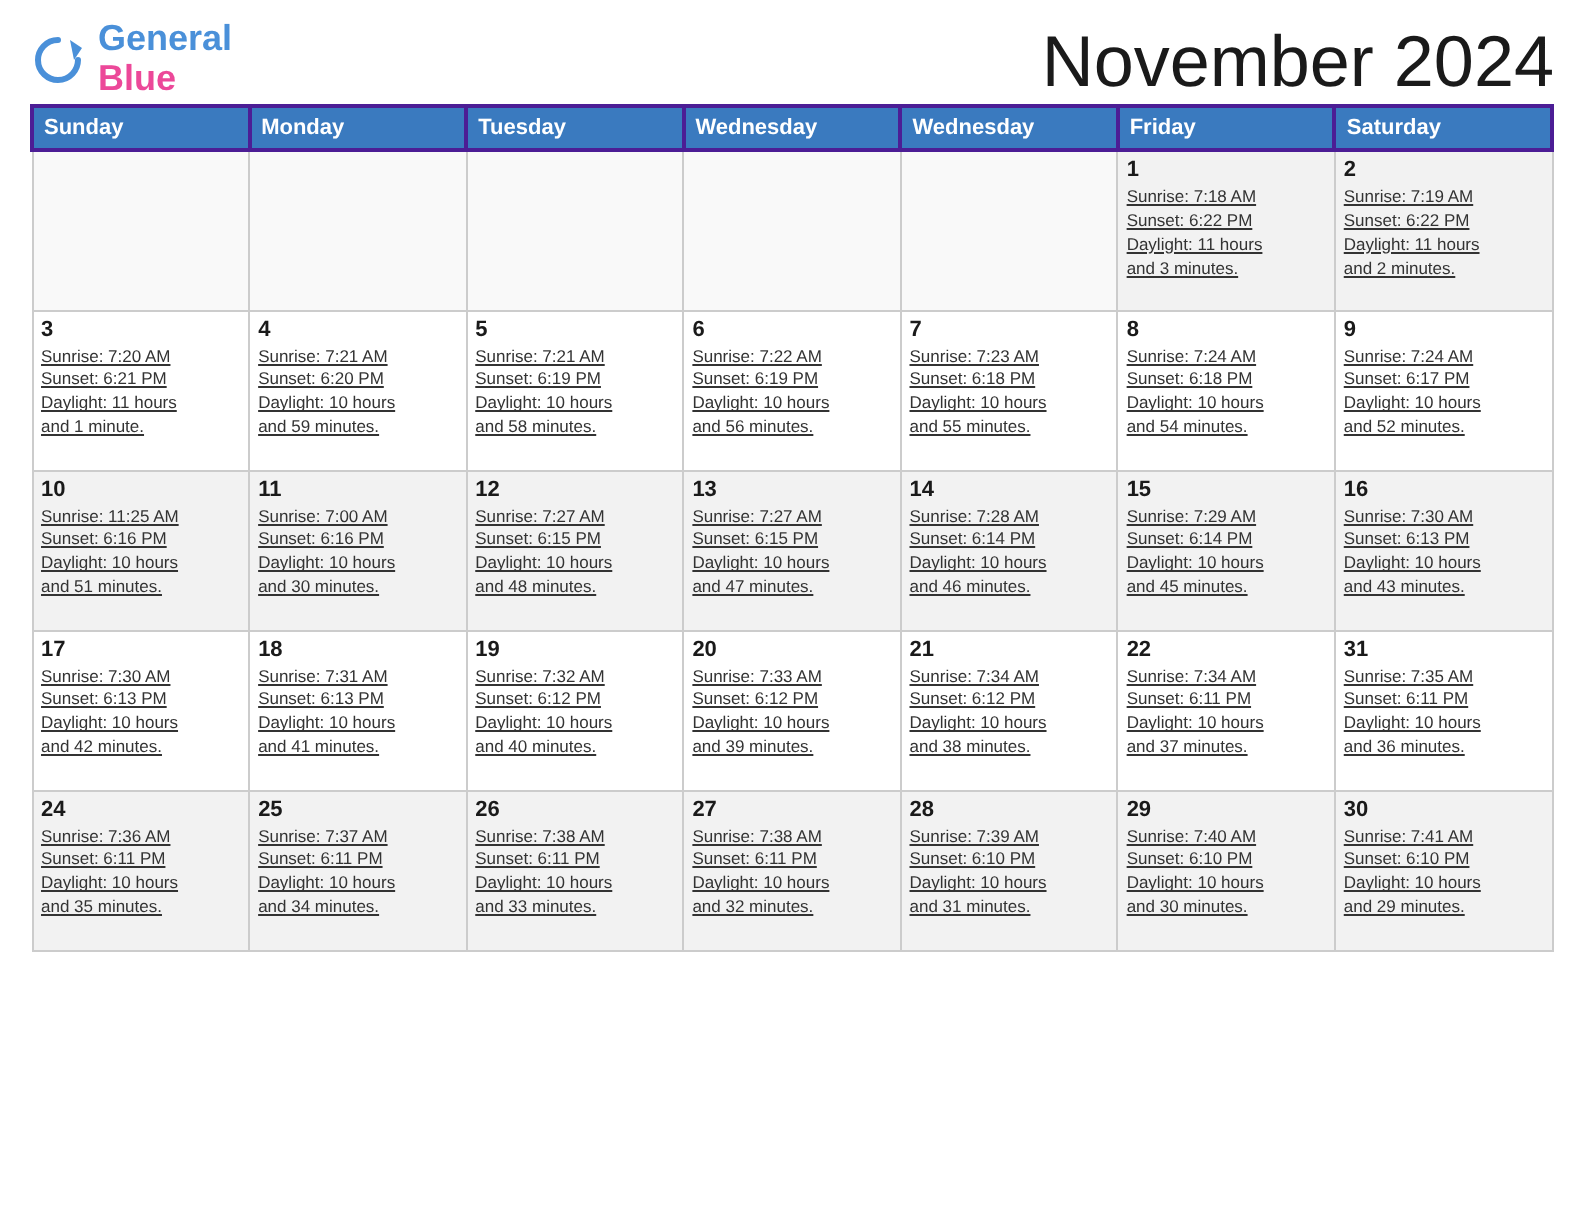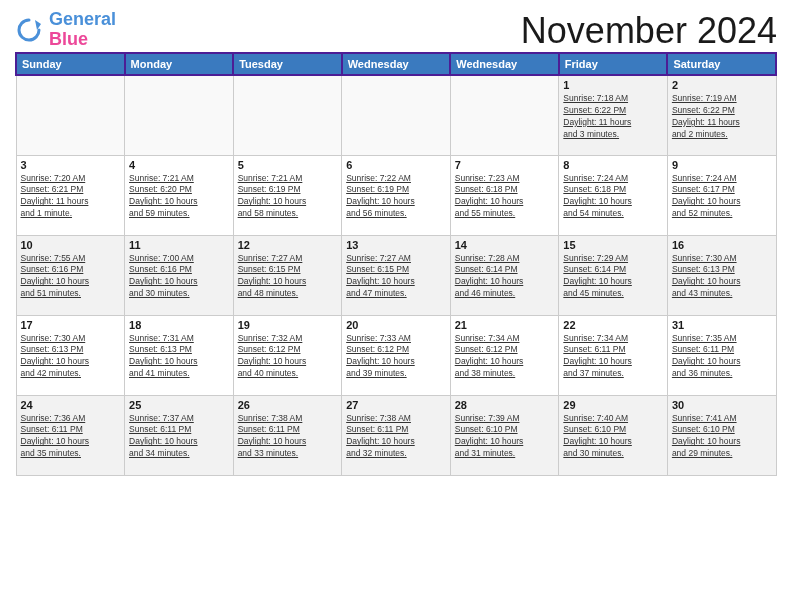--- a/index.html
+++ b/index.html
@@ -118,21 +118,21 @@
             <div class="day-info"><span>Sunrise: 7:24 AM</span><br><span>Sunset: 6:18 PM</span><br><span>Daylight: 10 hours</span><br><span>and 54 minutes.</span></div>
           </td>
           <td>
             <div class="day-num">9</div>
             <div class="day-info"><span>Sunrise: 7:24 AM</span><br><span>Sunset: 6:17 PM</span><br><span>Daylight: 10 hours</span><br><span>and 52 minutes.</span></div>
           </td>
         </tr>
         <tr>
           <td class="shaded">
             <div class="day-num">10</div>
-            <div class="day-info"><span>Sunrise: 7:55 AM</span><br><span>Sunset: 6:16 PM</span><br><span>Daylight: 10 hours</span><br><span>and 51 minutes.</span></div>
+            <div class="day-info"><span>Sunrise: 11:25 AM</span><br><span>Sunset: 6:16 PM</span><br><span>Daylight: 10 hours</span><br><span>and 51 minutes.</span></div>
           </td>
           <td class="shaded">
             <div class="day-num">11</div>
             <div class="day-info"><span>Sunrise: 7:00 AM</span><br><span>Sunset: 6:16 PM</span><br><span>Daylight: 10 hours</span><br><span>and 30 minutes.</span></div>
           </td>
           <td class="shaded">
             <div class="day-num">12</div>
             <div class="day-info"><span>Sunrise: 7:27 AM</span><br><span>Sunset: 6:15 PM</span><br><span>Daylight: 10 hours</span><br><span>and 48 minutes.</span></div>
           </td>
           <td class="shaded">

